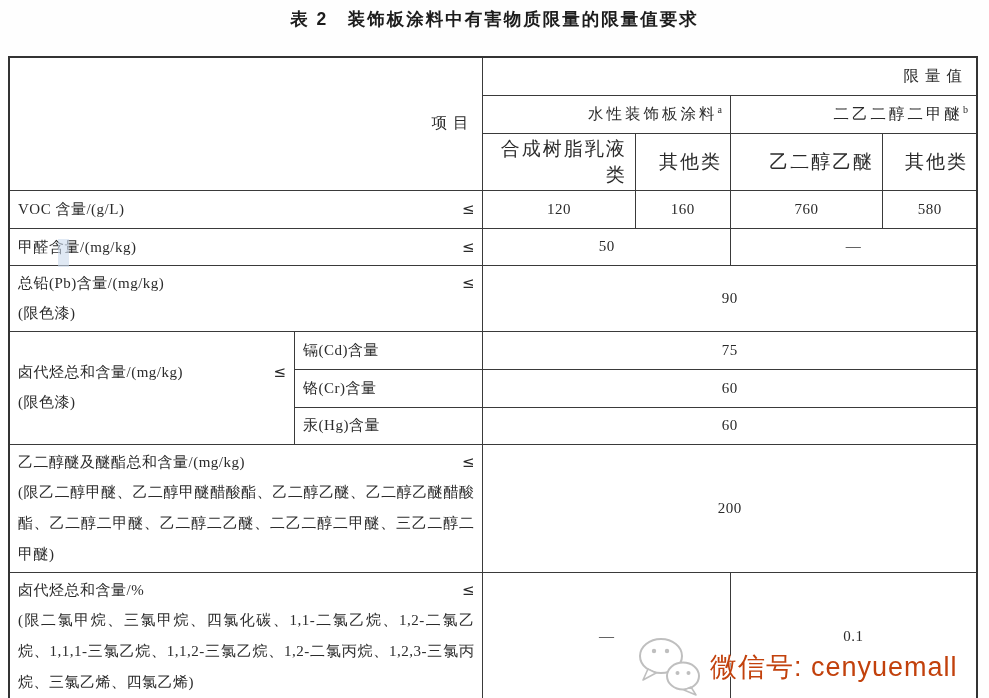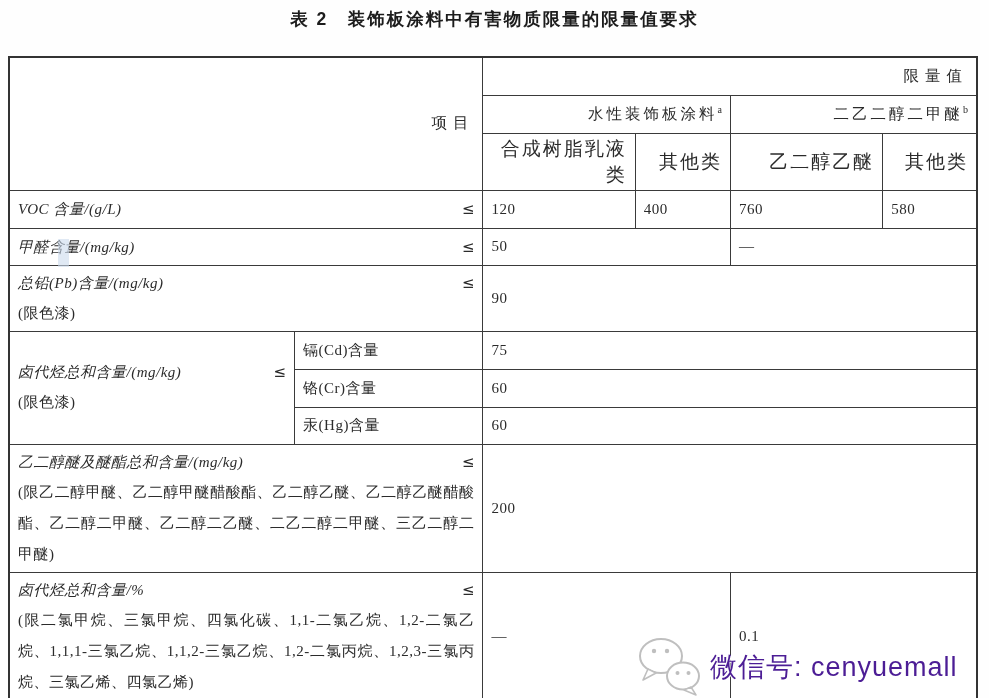--- a/index.html
+++ b/index.html
@@ -48,29 +48,29 @@
   td.head-col { letter-spacing: 2px; font-size: 19px; }
   sup.fn { font-size: 10px; letter-spacing: 0; vertical-align: super; line-height: 0; }
 
   td.item { padding: 4px 14px 4px 22px; }
   .line1 {
     display: flex;
     justify-content: space-between;
     align-items: baseline;
     line-height: 30px;
   }
-  .line1 .lbl { letter-spacing: 0.5px; font-style: italic; }
+  .line1 .lbl { letter-spacing: 0.5px; }
   .le { font-family: "DejaVu Sans", sans-serif; font-size: 15px; color: #2b2b2b; padding-left: 6px; }
   .note {
     line-height: 31px;
     letter-spacing: 0.5px;
     text-align: justify;
   }
   td.subitem { padding-left: 16px; letter-spacing: 0.5px; }
-  td.val { text-align: left; font-size: 15px; letter-spacing: 0.5px; }
+  td.val { text-align: center; font-size: 15px; letter-spacing: 0.5px; }
 
   .scan-artifact {
     position: absolute;
     left: 58px; top: 239px;
     width: 11px; height: 28px;
     background: #ccdbec;
     opacity: 0.6;
     pointer-events: none;
   }
 
@@ -78,21 +78,21 @@
     position: absolute;
     left: 634px; top: 634px;
     display: flex;
     align-items: center;
     gap: 6px;
     z-index: 5;
   }
   .watermark .wm-text {
     font-family: "Liberation Sans", "DejaVu Sans", sans-serif;
     font-size: 27px;
-    color: #4c1d95;
+    color: #c2410c;
     letter-spacing: 1px;
     text-shadow: 1px 1px 0 #ffffff;
     white-space: nowrap;
   }
 </style>
 </head>
 <body>
 
 <div class="page">
 
@@ -125,21 +125,21 @@
       </tr>
 
       <tr style="height:38px">
         <td colspan="2" class="item">
           <div class="line1">
               <span class="lbl">VOC 含量/(g/L)</span>
               <span class="le">≤</span>
             </div>
         </td>
         <td class="val">120</td>
-        <td class="val">400</td>
+        <td class="val">160</td>
         <td class="val">760</td>
         <td class="val">580</td>
       </tr>
 
       <tr style="height:37px">
         <td colspan="2" class="item">
           <div class="line1">
               <span class="lbl">甲醛含量/(mg/kg)</span>
               <span class="le">≤</span>
             </div>

